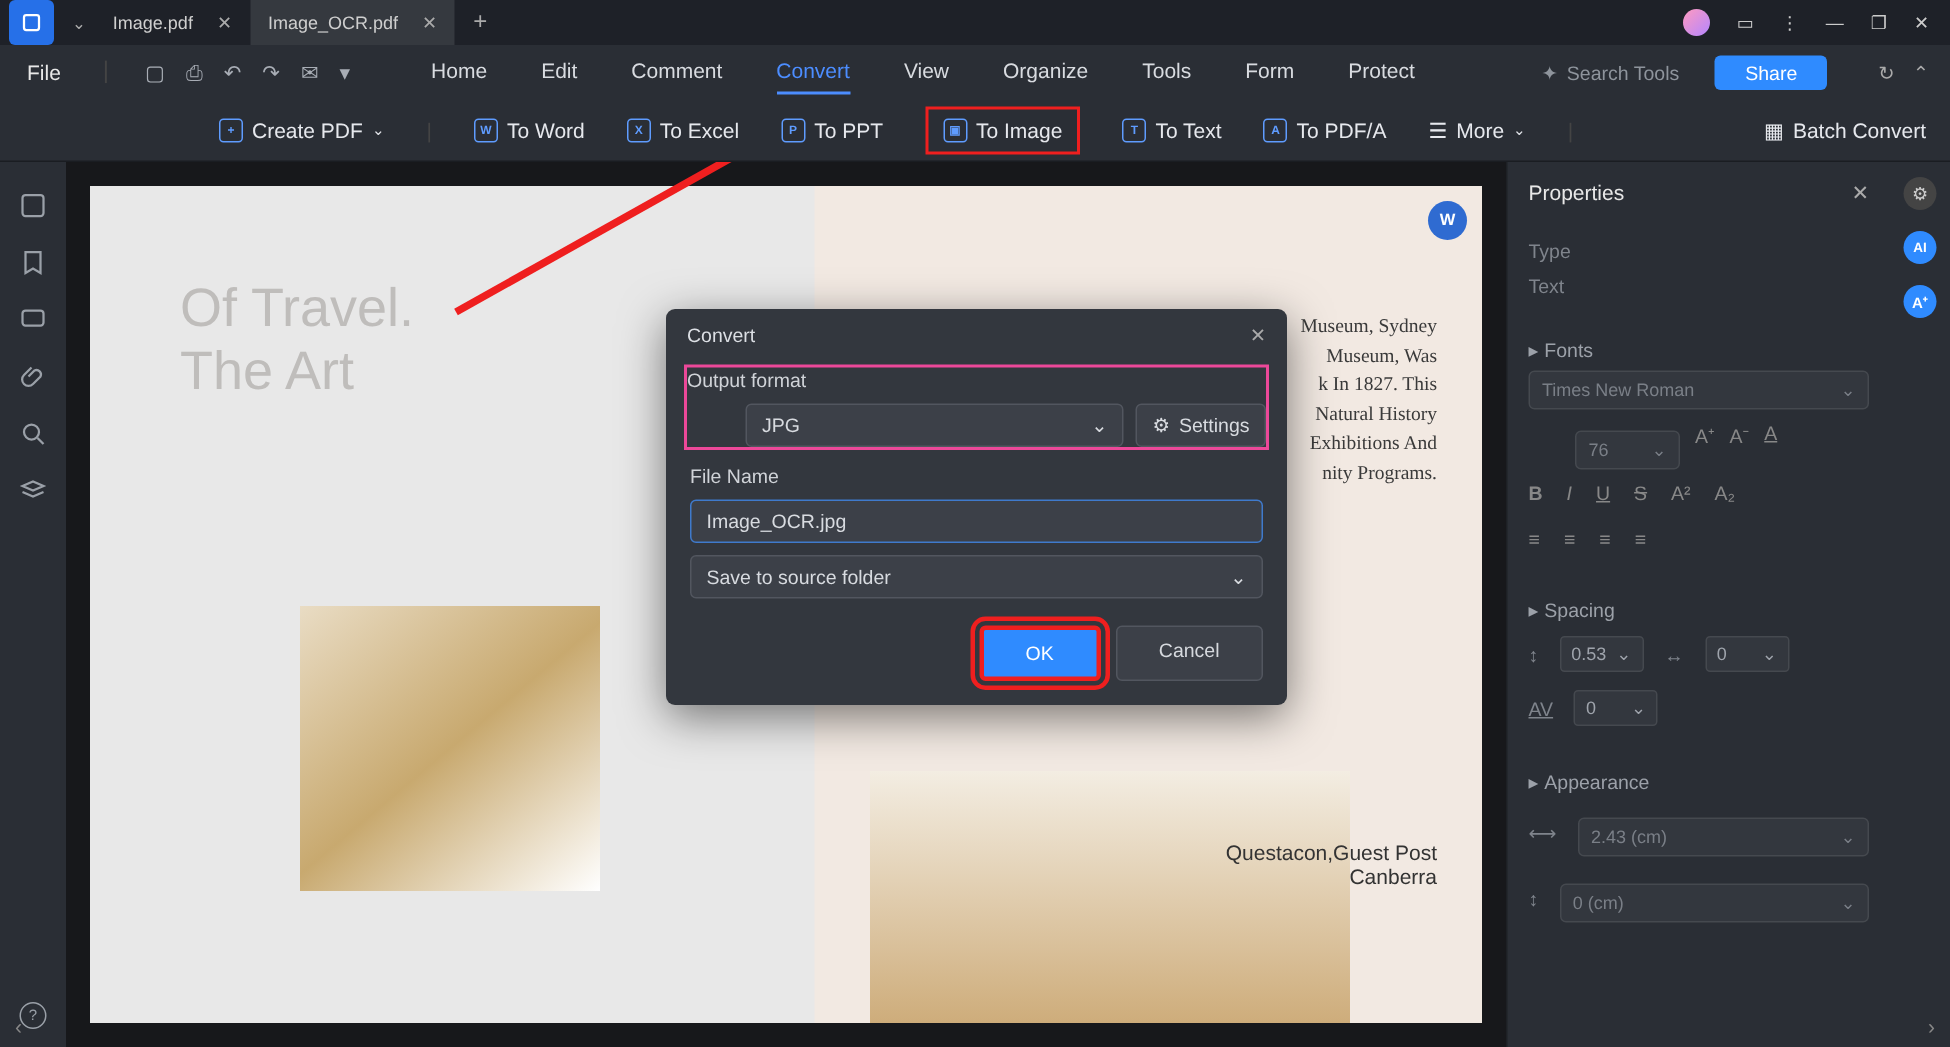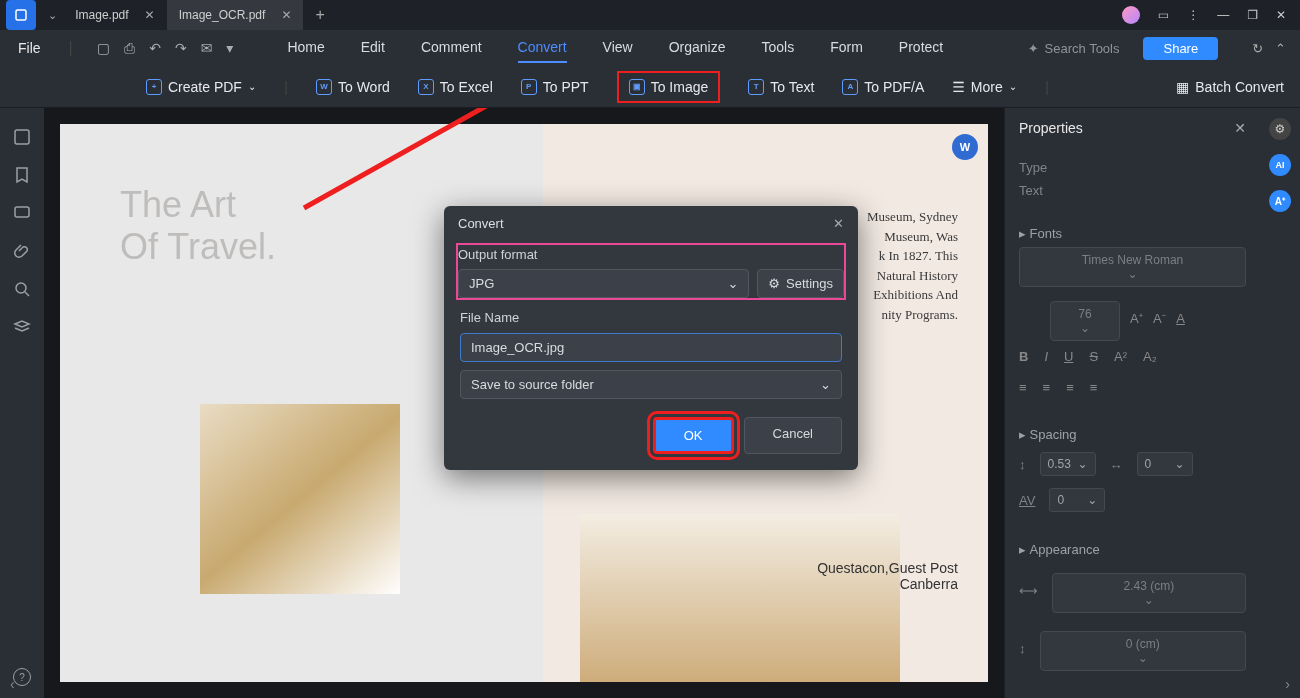--- a/index.html
+++ b/index.html
@@ -67,21 +67,21 @@
 .btn { padding: 8px 28px; border-radius: 4px; font-size: 13px; }
 .btn-ok { background: #2f8bff; color: #fff; border: 3px solid #ef1f1f; outline: 3px solid #ef1f1f; outline-offset: 3px; }
 .btn-cancel { background: #3c4048; color: #d6d9de; border: 1px solid #52565f; }
 .red-box { border: 2px solid #ec4899; padding: 0; margin: -4px; }
 
 
 .rightpanel { width: 256px; background: #2a2e35; border-left: 1px solid #1d2025; display: flex; flex-direction: column; font-size: 13px; }
 .rp-title { padding: 12px 14px; font-size: 14px; display: flex; justify-content: space-between; color: #e8e8e8; }
 .rp-section { padding: 8px 14px; color: #7f848c; }
 .rp-sec-label { color: #9ca1a9; font-size: 13px; margin: 8px 0 4px; display: flex; align-items: center; gap: 4px; }
-.rp-dd { background: #33373e; border: 1px solid #45494f; border-radius: 4px; padding: 5px 8px; color: #7a7f87; font-size: 12px; margin-top: 6px; display: flex; justify-content: space-between; align-items: center; flex-direction: column; }
+.rp-dd { background: #33373e; border: 1px solid #45494f; border-radius: 4px; padding: 5px 8px; color: #7a7f87; font-size: 12px; margin-top: 6px; display: flex; justify-content: space-between; align-items: center; }
 .rp-style-row { display: flex; gap: 16px; color: #888; padding: 8px 0; }
 .rp-style-row .s { font-weight: bold; }
 .rp-spacing-row { display: flex; gap: 14px; align-items: center; padding: 6px 0; }
 .rp-num { background: #33373e; border: 1px solid #45494f; border-radius: 3px; padding: 4px 7px; color: #9fa4ac; font-size: 12px; width: 56px; display: flex; justify-content: space-between; }
 .right-rail { width: 40px; background: #2a2e35; display: flex; flex-direction: column; align-items: center; gap: 14px; padding-top: 10px; }
 .rail-ico { width: 22px; height: 22px; border-radius: 50%; }
 
 .bottom-nav { position: absolute; left: 10px; bottom: 6px; color: #888; font-size: 14px; }
 .bottom-nav-r { position: absolute; right: 10px; bottom: 6px; color: #888; font-size: 14px; }
 </style>
@@ -211,22 +211,22 @@
     <div class="li"><svg width="18" height="18">
           <path d="M2 6l7-3 7 3-7 3z M2 10l7 3 7-3" fill="none" stroke="#9aa0a8" stroke-width="1.5"></path>
         </svg></div>
     <div class="help">?</div>
   </div>
 
   <div class="page-area">
     <div class="page">
       <div class="left-half"></div>
       <div class="art-title">
+        <div>Of Travel.</div>
         <div>The Art</div>
-        <div>Of Travel.</div>
       </div>
       <div class="photo1"></div>
       <div class="photo2"></div>
       <div class="mus-text" style="white-space:pre-line;">Museum, Sydney
 Museum, Was
 k In 1827. This
 Natural History
 Exhibitions And
 nity Programs.</div>
       <div class="quest">
@@ -254,21 +254,21 @@
     <div class="rp-section">
       <div style="padding:4px 0;">Type</div>
       <div style="padding:4px 0;">Text</div>
     </div>
     <div class="rp-section">
       <div class="rp-sec-label">▸ <span>Fonts</span></div>
       <div class="rp-dd">
           <span>Times New Roman</span>
           <span>⌄</span>
         </div>
-      <div style="display:flex;gap:10px;align-items:center;margin-top:8px;padding-left:31px;">
+      <div style="display:flex;gap:10px;align-items:flex-start;margin-top:8px;padding-left:31px;">
         <div class="rp-dd" style="width:70px;">
             <span>76</span>
             <span>⌄</span>
           </div>
         <span style="color:#888;">A⁺</span>
         <span style="color:#888;">A⁻</span>
         <span style="color:#888;text-decoration:underline;">A</span>
       </div>
       <div class="rp-style-row">
         <span class="s">B</span>
@@ -334,21 +334,21 @@
 </div>
 
 <div class="dialog">
   <div class="dialog-title">
     <span>Convert</span>
     <span class="close">✕</span>
   </div>
   <div class="dialog-body">
     <div class="red-box">
       <label>Output format</label>
-      <div class="form-row" style="margin-top:6px;">
+      <div class="form-row" style="margin-top:6px;margin-left:39px;">
         <div class="dd">
             <span>JPG</span>
             <span>⌄</span>
           </div>
         <div class="settings-btn">
             <span>⚙</span>
             <span>Settings</span>
           </div>
       </div>
     </div>

